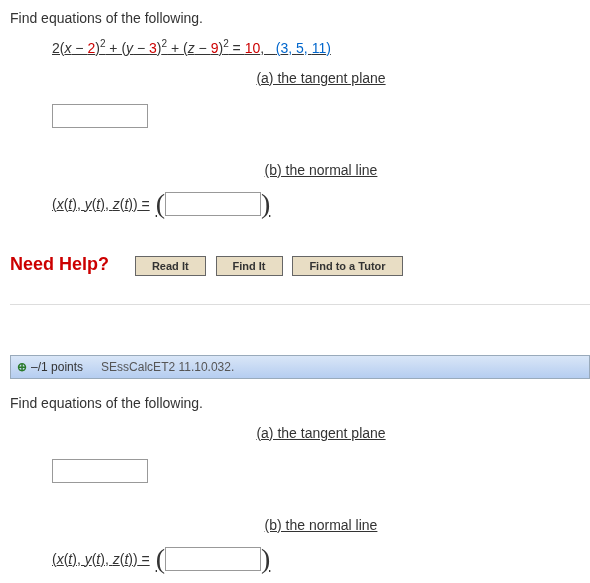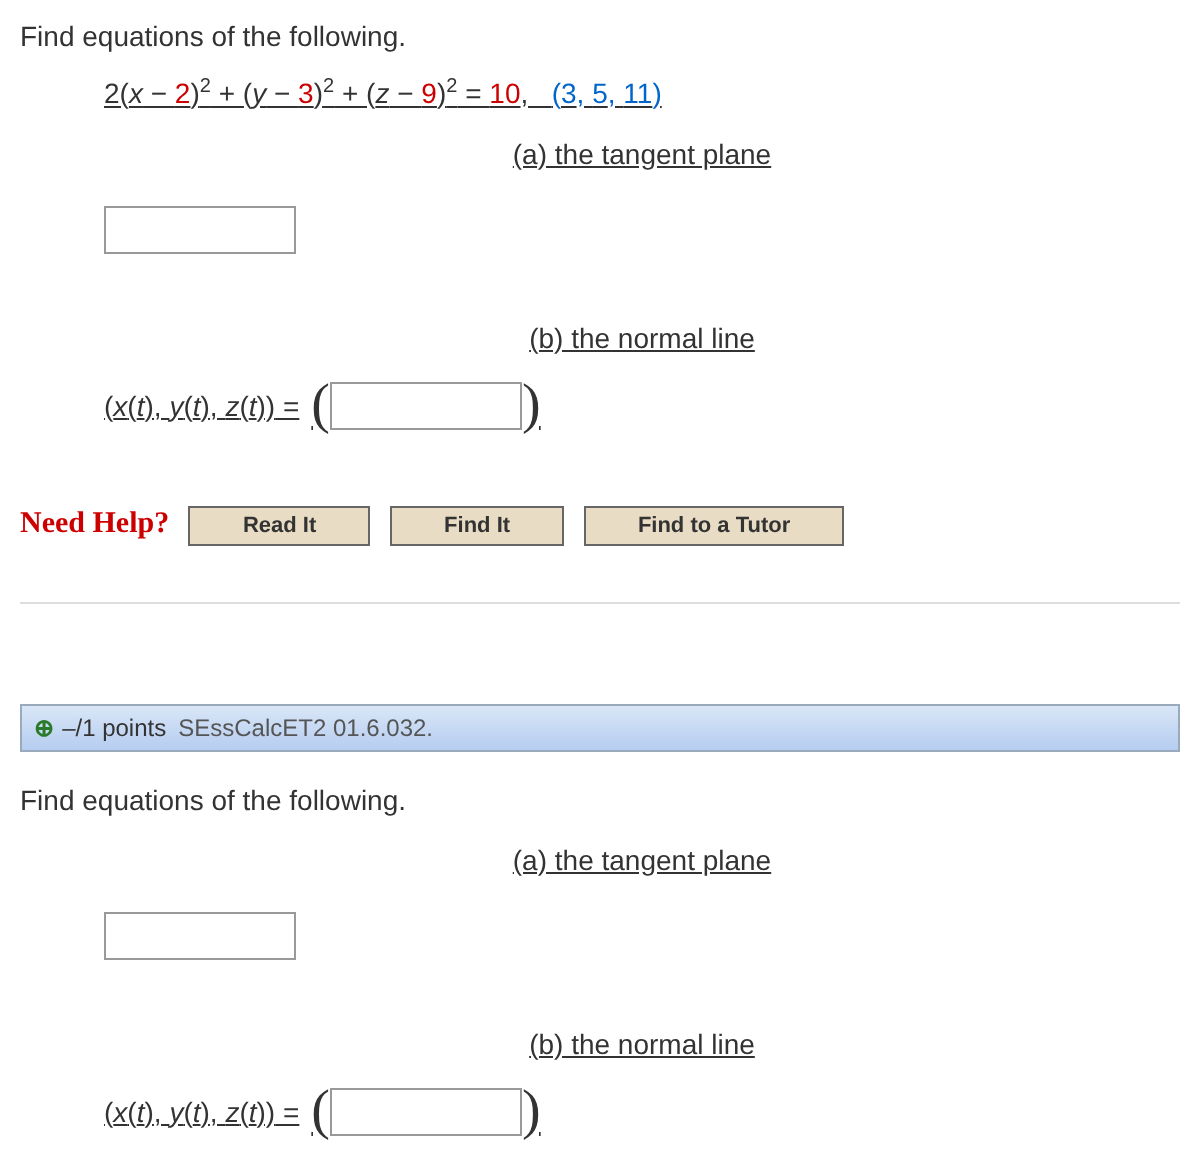--- a/index.html
+++ b/index.html
@@ -33,50 +33,49 @@
   .tuple { margin-right: 6px; }
   .paren { font-size: 28px; font-family: 'Times New Roman', serif; vertical-align: middle; }
   .need-help {
     margin-top: 34px;
     padding-bottom: 28px;
     border-bottom: 1px solid #ddd;
   }
   .need-help-label {
     color: #c00;
     font-weight: bold;
-    font-size: 15px;
-    margin-right: 0;
-    font-family: Liberation Serif, serif;
+    font-size: 18px;
+    margin-right: 16px;
   }
   .help-btn {
     display: inline-block;
     border: 1px solid #666;
     background: #e8ddc4;
     font-size: 11px;
     font-weight: bold;
-    padding: 3px 26px;
+    padding: 3px 16px;
     margin-left: 6px;
     cursor: pointer;
     font-family: Arial, sans-serif;
   }
   .question-header {
     margin-top: 50px;
     background: linear-gradient(#d9e6f7, #b5cdf0);
     border: 1px solid #9ab;
     padding: 4px 6px;
     font-size: 12px;
     display: flex;
     align-items: center;
   }
   .expand-icon {
     color: #2a7a2a;
     font-weight: bold;
     margin-right: 4px;
   }
-  .points { margin-right: 6px; }
+  .points { margin-right: 18px; }
   .source { color: #555; }
   sup { font-size: 10px; }
 </style>
 </head>
 <body>
 
 <div class="question-text">Find equations of the following.</div>
 
 <div class="indent">
   <div class="equation">
@@ -100,21 +99,21 @@
 <div class="need-help">
   <span class="need-help-label">Need Help?</span>
   <span class="help-btn">Read It</span>
   <span class="help-btn">Find It</span>
   <span class="help-btn">Find to a Tutor</span>
 </div>
 
 <div class="question-header">
   <span class="expand-icon">⊕</span>
   <span class="points">–/1 points</span>
-  <span class="source">SEssCalcET2 01.6.032.</span>
+  <span class="source">SEssCalcET2 11.10.032.</span>
 </div>
 
 <div class="question-text" style="margin-top:16px">Find equations of the following.</div>
 
 <div class="indent">
 
   <div class="part-label">(a) the tangent plane</div>
   <input class="input-box" style="">
 
   <div class="part-label" style="margin-top:34px">(b) the normal line</div>

